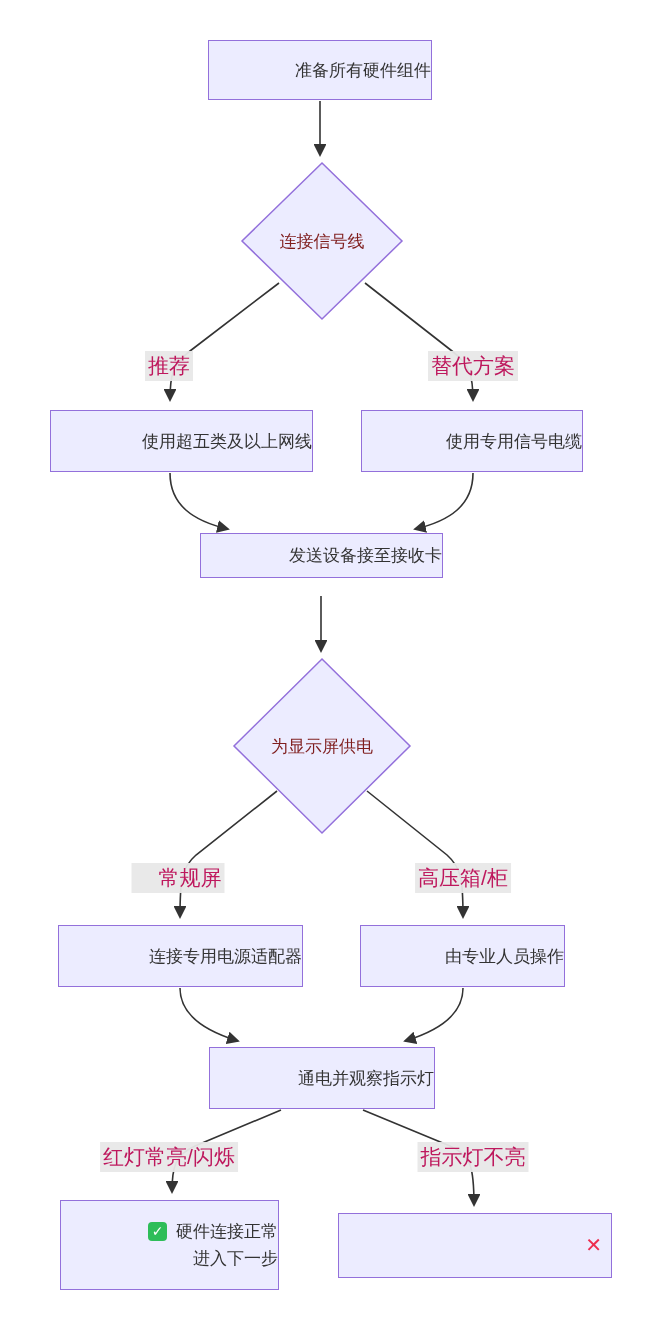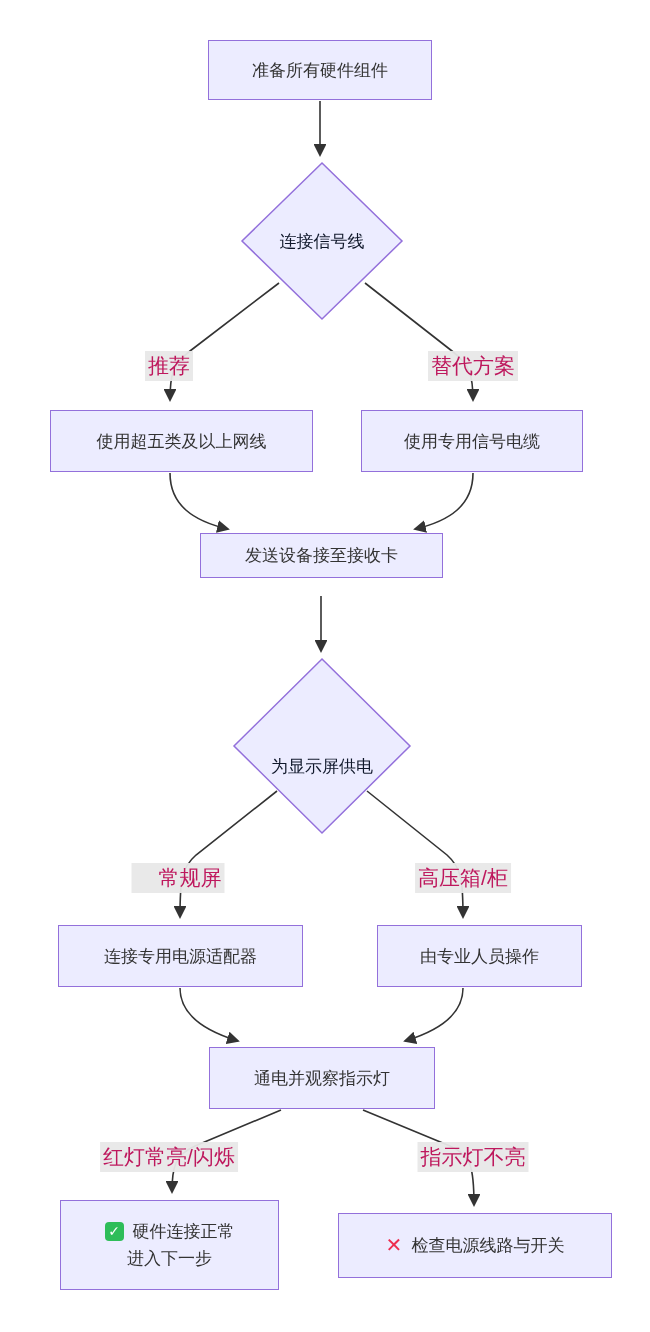--- a/index.html
+++ b/index.html
@@ -14,32 +14,32 @@
   svg.edges{position:absolute;left:0;top:0;}
   .edge-path{fill:none;stroke:#333333;stroke-width:1.6px;}
   .diamond{fill:#ECECFF;stroke:#9370DB;stroke-width:1.5px;}
   .node{
     position:absolute;
     box-sizing:border-box;
     background:#ECECFF;
     border:1.5px solid #9370DB;
     display:flex;
     flex-direction:column;
-    align-items:center;
+    align-items:flex-end;
     justify-content:center;
     font-size:17px;
     line-height:27px;
     color:#333333;
     text-align:center;
   }
   .diamond-label{
     position:absolute;
     transform:translate(-50%,-50%);
     font-size:17px;
-    color:#0f172a;
+    color:#7f1d1d;
     white-space:nowrap;
   }
   .edge-label{
     position:absolute;
     transform:translate(-50%,-50%);
     background:rgba(232,232,232,0.95);
     padding:1px 3px;
     font-size:21px;
     color:#be185d;
     white-space:nowrap;
@@ -127,48 +127,47 @@
   </div>
 
   <div class="node" style="left:361px;top:410px;width:222px;height:62px;">
     <span>使用专用信号电缆</span>
   </div>
 
   <div class="node" style="left:200px;top:533px;width:243px;height:45px;">
     <span>发送设备接至接收卡</span>
   </div>
 
-  <div class="diamond-label" style="left:322px;top:746px;margin-top:20px;">为显示屏供电</div>
+  <div class="diamond-label" style="left:322px;top:746px;">为显示屏供电</div>
 
   <div class="node" style="left:58px;top:925px;width:245px;height:62px;">
     <span>连接专用电源适配器</span>
   </div>
 
-  <div class="node" style="left:360px;top:925px;width:205px;height:62px;margin-left:17px;">
+  <div class="node" style="left:360px;top:925px;width:205px;height:62px;">
     <span>由专业人员操作</span>
   </div>
 
   <div class="node" style="left:209px;top:1047px;width:226px;height:62px;">
     <span>通电并观察指示灯</span>
   </div>
 
   <div class="node" style="left:60px;top:1200px;width:219px;height:90px;">
     <div class="line">
       <span class="check-icon">
           <span>✓</span>
         </span>
       <span>硬件连接正常</span>
     </div>
     <div class="line">进入下一步</div>
   </div>
 
   <div class="node" style="left:338px;top:1213px;width:274px;height:65px;">
     <div class="line">
       <span class="cross-icon">✕</span>
-      <span>检查电源线路与开关</span>
     </div>
   </div>
 
   <div class="edge-label" style="left:169px;top:366px;">推荐</div>
   <div class="edge-label" style="left:473px;top:366px;">替代方案</div>
   <div class="edge-label" style="left:178px;top:878px;padding-left:27px;">常规屏</div>
   <div class="edge-label" style="left:463px;top:878px;">高压箱/柜</div>
   <div class="edge-label" style="left:169px;top:1157px;">红灯常亮/闪烁</div>
   <div class="edge-label" style="left:473px;top:1157px;">指示灯不亮</div>
 

